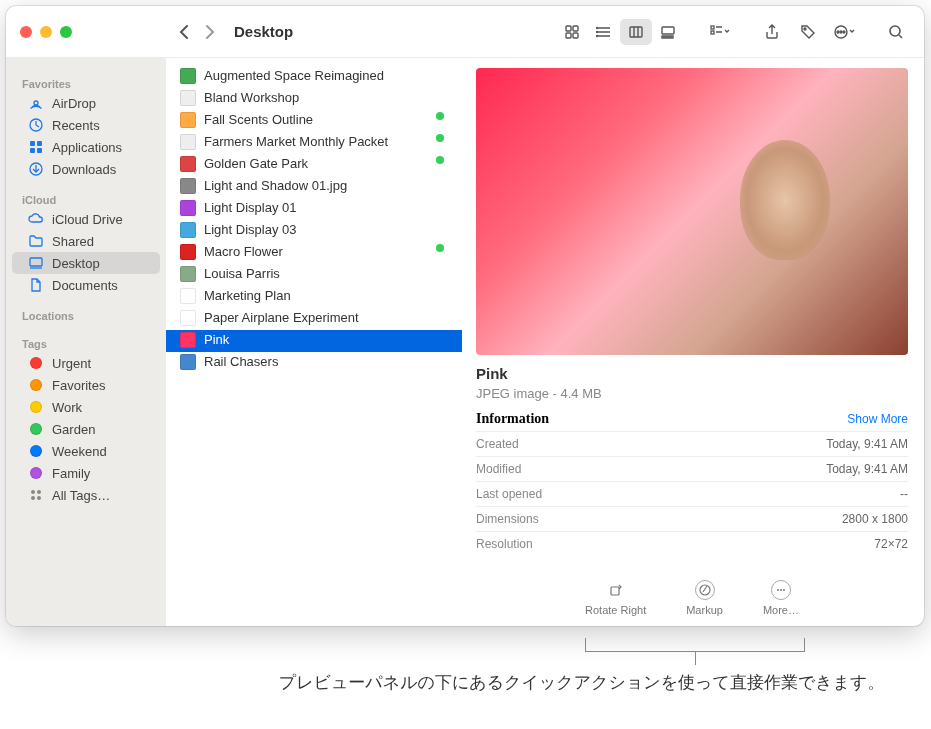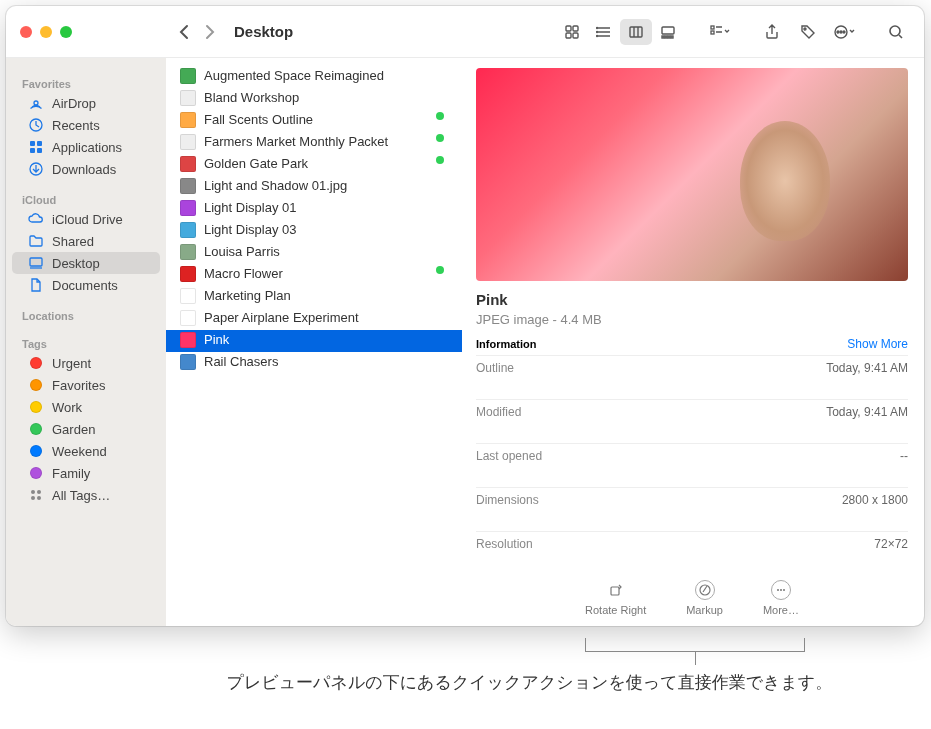--- a/index.html
+++ b/index.html
@@ -32,32 +32,32 @@
 .file-item { display: flex; align-items: flex-start; gap: 8px; padding: 2px 14px; height: 22px; color: #333; cursor: pointer; position: relative; }
 .file-item.sel { background: #0266e1; color: #fff; }
 .file-ic { width: 16px; height: 16px; border-radius: 2px; display: flex; align-items: center; justify-content: center; font-size: 10px; flex-shrink: 0; }
 .file-dot { width: 8px; height: 8px; border-radius: 50%; background: #2fd157; margin-left: auto; margin-right: 4px; }
 .preview { flex: 1; padding: 10px 16px 10px 14px; overflow-y: auto; display: flex; flex-direction: column; }
 .preview-img { width: 100%; height: 290px; border-radius: 4px; background: linear-gradient(135deg, #ff2850 0%, #ff6b7d 30%, #ffb3bd 50%, #d4a590 70%, #8b4030 100%); position: relative; overflow: hidden; }
 .preview-img::before { content: ''; position: absolute; top: 25%; right: 18%; width: 90px; height: 120px; background: radial-gradient(ellipse at center, #e8c4a8 0%, #c89878 60%, transparent 100%); border-radius: 50% 50% 45% 45%; }
 .pv-name { font-size: 15px; font-weight: 600; margin-top: 10px; color: #333; }
 .pv-sub { font-size: 13px; color: #888; margin-top: 4px; }
 .pv-info-h { display: flex; justify-content: space-between; align-items: center; margin-top: 10px; }
-.pv-info-h strong { font-size: 11px; font-weight: 700; }
+.pv-info-h strong { font-size: 14px; font-weight: 700; font-family: Liberation Serif, serif; }
 .show-more { font-size: 12px; color: #0a7aff; cursor: pointer; }
-.info-row { display: flex; justify-content: space-between; padding: 5px 0; border-top: 1px solid #eee; font-size: 12px; color: #888; margin-top: 19px; }
+.info-row { display: flex; justify-content: space-between; padding: 5px 0; border-top: 1px solid #eee; font-size: 12px; color: #888; }
 .info-row:first-of-type { border-top: 1px solid #eee; margin-top: 4px; }
 .info-val { color: #666; }
 .actions { display: flex; gap: 40px; justify-content: center; margin-top: 24px; }
 .act { display: flex; flex-direction: column; align-items: center; gap: 4px; cursor: pointer; color: #777; font-size: 11px; }
 .act-ic { width: 20px; height: 20px; border: 1.5px solid #aaa; border-radius: 50%; display: flex; align-items: center; justify-content: center; font-size: 11px; }
 .caption { width: 918px; margin: 18px auto 0; position: relative; }
 .bracket { position: absolute; left: 578px; top: -6px; width: 220px; height: 14px; border-left: 1px solid #888; border-right: 1px solid #888; border-bottom: 1px solid #888; }
 .bracket::after { content: ''; position: absolute; left: 50%; bottom: -14px; width: 1px; height: 14px; background: #888; }
-.caption-text { text-align: left; font-size: 17px; color: #333; padding: 26px 40px 0 220px; line-height: 1.5; }
+.caption-text { text-align: right; font-size: 17px; color: #333; padding: 26px 40px 0 220px; line-height: 1.5; }
 svg { display: block; }
 </style>
 </head>
 <body>
 
 <div class="window">
   <div class="titlebar">
     <div class="traffic">
       <span class="r"></span>
       <span class="y"></span>
@@ -310,27 +310,27 @@
         </div>
         <div class="file-item">
           <span class="file-ic" style="background: rgb(170, 68, 221); border: 1px solid rgba(0, 0, 0, 0.1);"></span>
           <span>Light Display 01</span>
         </div>
         <div class="file-item">
           <span class="file-ic" style="background: rgb(68, 170, 221); border: 1px solid rgba(0, 0, 0, 0.1);"></span>
           <span>Light Display 03</span>
         </div>
         <div class="file-item">
-          <span class="file-ic" style="background: rgb(136, 170, 136); border: 1px solid rgba(0, 0, 0, 0.1);"></span>
-          <span>Louisa Parris</span>
-        </div>
-        <div class="file-item">
           <span class="file-ic" style="background: rgb(221, 34, 34); border: 1px solid rgba(0, 0, 0, 0.1);"></span>
           <span>Macro Flower</span>
           <span class="file-dot"></span>
+        </div>
+        <div class="file-item">
+          <span class="file-ic" style="background: rgb(136, 170, 136); border: 1px solid rgba(0, 0, 0, 0.1);"></span>
+          <span>Louisa Parris</span>
         </div>
         <div class="file-item">
           <span class="file-ic" style="background: rgb(255, 255, 255); border: 1px solid rgba(0, 0, 0, 0.1);"></span>
           <span>Marketing Plan</span>
         </div>
         <div class="file-item">
           <span class="file-ic" style="background: rgb(255, 255, 255); border: 1px solid rgba(0, 0, 0, 0.1);"></span>
           <span>Paper Airplane Experiment</span>
         </div>
         <div class="file-item sel">
@@ -345,21 +345,21 @@
     <div class="preview">
       <div class="preview-img"></div>
       <div class="pv-name">Pink</div>
       <div class="pv-sub">JPEG image - 4.4 MB</div>
       <div class="pv-info-h">
         <strong>Information</strong>
         <span class="show-more">Show More</span>
       </div>
       <div id="info-rows">
           <div class="info-row">
-            <span>Outline</span>
+            <span>Created</span>
             <span class="info-val">Today, 9:41 AM</span>
           </div>
           <div class="info-row">
             <span>Modified</span>
             <span class="info-val">Today, 9:41 AM</span>
           </div>
           <div class="info-row">
             <span>Last opened</span>
             <span class="info-val">--</span>
           </div>

